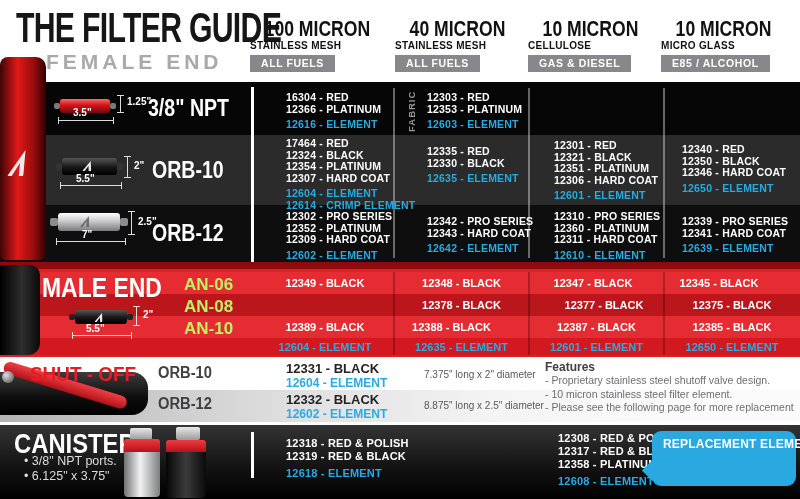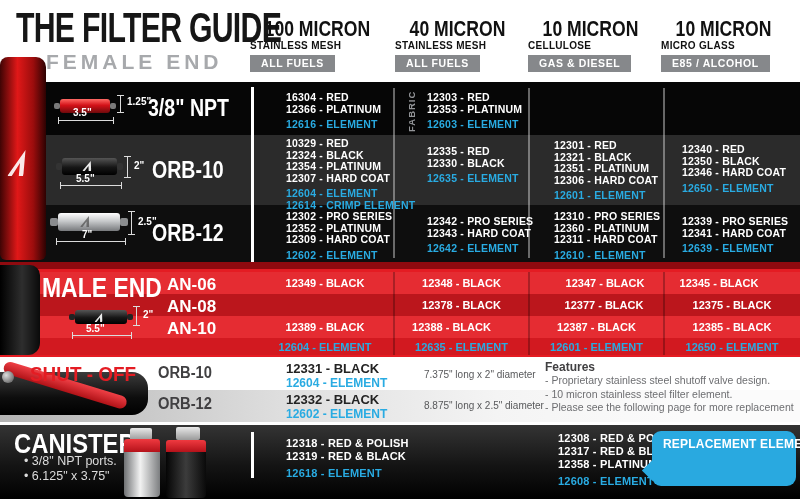--- a/index.html
+++ b/index.html
@@ -39,21 +39,21 @@
   .dimh{border-left:1px solid #dcdcdc;border-right:1px solid #dcdcdc;height:7px;
         background:linear-gradient(#dcdcdc,#dcdcdc) center/100% 1px no-repeat;}
   .dimv{border-top:1px solid #dcdcdc;border-bottom:1px solid #dcdcdc;width:7px;
         background:linear-gradient(#dcdcdc,#dcdcdc) center/1px 100% no-repeat;}
   .dimtext{color:#fff;font-weight:bold;font-size:10px;white-space:nowrap;}
   
   #male{left:0;top:262px;width:800px;height:95px;background:#e41c23;}
   .stripe{left:0;width:800px;}
   .mtitle{left:42px;top:11px;font-size:27px;font-weight:bold;color:#fff;
           transform:scaleX(.85);transform-origin:left top;white-space:nowrap;}
-  .anlabel{left:167px;font-size:17px;font-weight:bold;color:#ffffff;white-space:nowrap;}
+  .anlabel{left:184px;font-size:17px;font-weight:bold;color:#bef264;white-space:nowrap;}
   .mc{text-align:center;font-size:11px;font-weight:bold;color:#fff;white-space:nowrap;}
   .mel{color:#29abe2;}
   
   #shutoff{left:0;top:357px;width:800px;height:68px;background:#fff;}
   .so-title{left:30px;top:5px;font-size:21px;font-weight:bold;color:#e41c23;
             transform:scaleX(.9);transform-origin:left top;white-space:nowrap;}
   .so-label{left:158px;font-size:16px;font-weight:bold;color:#414042;
             transform:scaleX(.92);transform-origin:left top;white-space:nowrap;}
   .so-part{font-size:13px;font-weight:bold;color:#232323;line-height:13px;white-space:nowrap;}
   .so-el{font-size:12px;font-weight:bold;color:#29abe2;margin-top:1px;white-space:nowrap;}
@@ -162,21 +162,21 @@
   <div class="el el-first">12616 - ELEMENT</div>
 </div>
 <div class="abs fabric" style="left:406px;top:90px;">FABRIC</div>
 <div class="abs cell" style="left:427px;top:92px;">
   <div>12303 - RED</div>
   <div>12353 - PLATINUM</div>
   <div class="el el-first">12603 - ELEMENT</div>
 </div>
 
 <div class="abs cell" style="left:286px;top:138px;">
-  <div>10329 - RED</div>
+  <div>17464 - RED</div>
   <div>12324 - BLACK</div>
   <div>12354 - PLATINUM</div>
   <div>12307 - HARD COAT</div>
   <div class="el el-first">12604 - ELEMENT</div>
   <div class="el">12614 - CRIMP ELEMENT</div>
 </div>
 <div class="abs cell" style="left:427px;top:146px;">
   <div>12335 - RED</div>
   <div>12330 - BLACK</div>
   <div class="el el-first">12635 - ELEMENT</div>
@@ -240,21 +240,21 @@
   <div class="abs dimtext" style="left:143px;top:47px;">2"</div>
   <div class="abs dimh" style="left:72px;top:70px;width:58px;"></div>
   <div class="abs dimtext" style="left:86px;top:61px;">5.5"</div>
 
   <div class="abs vdiv-red" style="left:393px;top:10px;height:83px;"></div>
   <div class="abs vdiv-red" style="left:528px;top:10px;height:83px;"></div>
   <div class="abs vdiv-red" style="left:663px;top:10px;height:83px;"></div>
 
   <div class="abs mc" style="left:256px;top:15px;width:138px;">12349 - BLACK</div>
   <div class="abs mc" style="left:394px;top:15px;width:135px;">12348 - BLACK</div>
-  <div class="abs mc" style="left:529px;top:15px;width:128px;padding-left:12px;">12347 - BLACK</div>
+  <div class="abs mc" style="left:529px;top:15px;width:128px;">12347 - BLACK</div>
   <div class="abs mc" style="left:653px;top:15px;width:132px;">12345 - BLACK</div>
 
   <div class="abs mc" style="left:394px;top:37px;width:135px;">12378 - BLACK</div>
   <div class="abs mc" style="left:529px;top:37px;width:150px;">12377 - BLACK</div>
   <div class="abs mc" style="left:664px;top:37px;width:136px;">12375 - BLACK</div>
 
   <div class="abs mc" style="left:256px;top:59px;width:138px;">12389 - BLACK</div>
   <div class="abs mc" style="left:394px;top:59px;width:115px;">12388 - BLACK</div>
   <div class="abs mc" style="left:529px;top:59px;width:135px;">12387 - BLACK</div>
   <div class="abs mc" style="left:664px;top:59px;width:136px;">12385 - BLACK</div>

